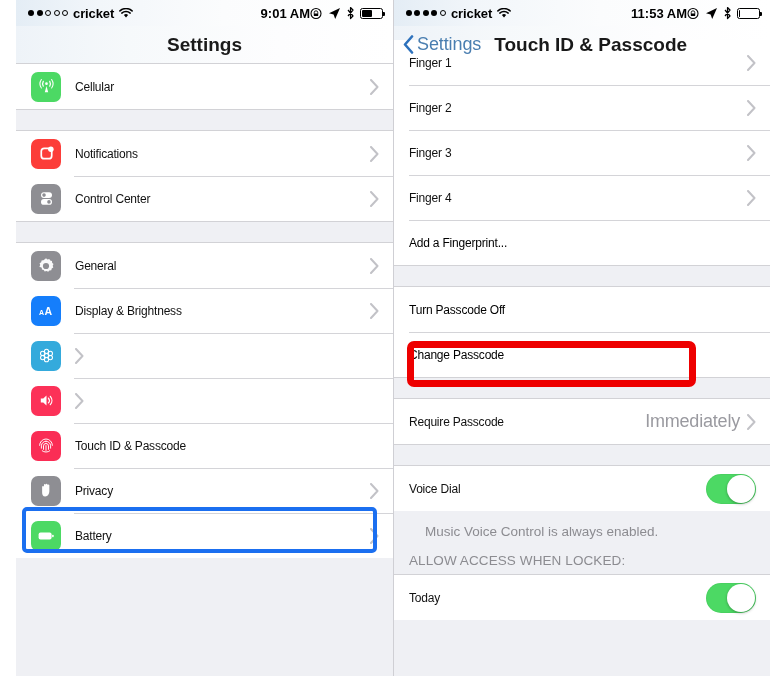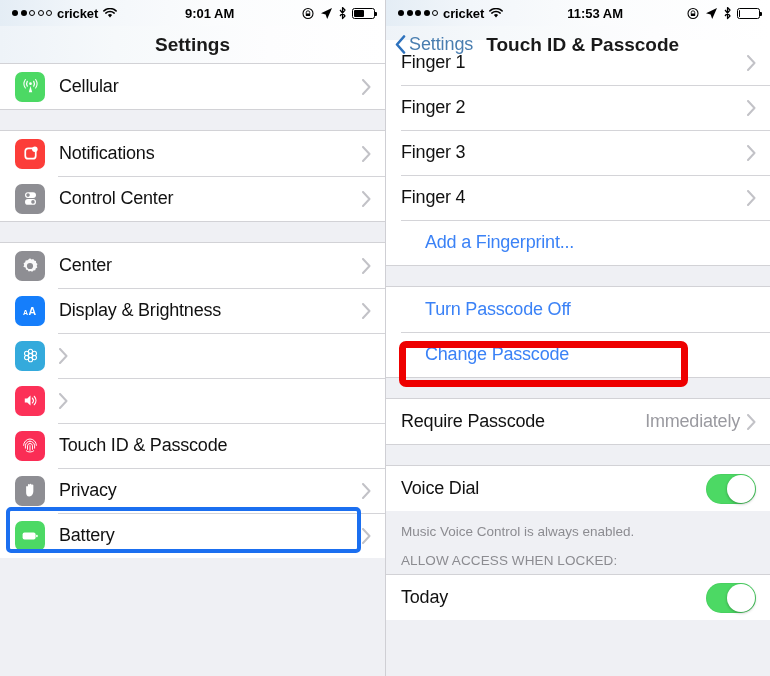--- a/index.html
+++ b/index.html
@@ -1,37 +1,37 @@
 <!DOCTYPE html>
 <html><head>
 <meta charset="utf-8">
 <style>
   * { box-sizing: border-box; margin: 0; padding: 0; }
   html, body {
     width: 770px; height: 676px;
     font-family: "Liberation Sans", sans-serif;
     background: #fff; overflow: hidden;
   }
-  .screen { display: flex; width: 770px; height: 600px; }
+  .screen { display: flex; width: 770px; height: 600px; padding-left: 16px; }
   .panel { width: 385px; height: 676px; position: relative; overflow: hidden; background: #fff; }
   .panel.right { border-left: 1px solid #cfcfd4; }
 
   
   .statusbar {
     height: 26px; display: flex; align-items: center;
     padding: 0 10px 0 12px; font-size: 13px; font-weight: bold; color: #000;
     background: linear-gradient(to right, #e4edf5 0%, #f2f6fa 22%, #fbfcfd 55%, #ffffff 100%);
   }
   .sb-left { display: flex; align-items: center; gap: 5px; flex: 0 0 auto; }
   .dots { display: flex; gap: 2.5px; align-items: center; }
   .dot { width: 6px; height: 6px; border-radius: 50%; }
   .dot.on { background: #000; }
   .dot.off { background: transparent; border: 1px solid #000; }
   .carrier { font-size: 13px; font-weight: bold; letter-spacing: -0.1px; }
-  .sb-center { flex: 1; text-align: center; font-size: 13px; font-weight: bold; }
+  .sb-center { flex: 1; text-align: right; font-size: 13px; font-weight: bold; }
   .sb-right { display: flex; align-items: center; gap: 5px; flex: 0 0 auto; }
   .batt { width: 23px; height: 11px; border: 1px solid #000; border-radius: 2.5px; position: relative; padding: 1px; }
   .batt::after { content:""; position:absolute; right:-3px; top:3.5px; width:2px; height:4px; background:#000; border-radius:0 1px 1px 0; }
   .batt > i { display: block; height: 100%; background: #000; border-radius: 1px; }
 
   
   .navbar {
     height: 38px; position: relative; display: flex; align-items: center;
     background: linear-gradient(to right, #eef3f8 0%, #f6f9fb 30%, #fdfdfe 70%, #ffffff 100%);
     border-bottom: 1px solid #d2d2d6;
@@ -56,28 +56,28 @@
   .row + .row::before {
     content: ""; position: absolute; top: 0; height: 1px; background: #d4d4d8;
     left: 58px; right: 0;
   }
   .row.plain + .row.plain::before { left: 15px; }
   .ico {
     width: 30px; height: 30px; border-radius: 7px; flex: 0 0 30px;
     margin-right: 14px; display: flex; align-items: center; justify-content: center;
     color: #fff; position: relative;
   }
-  .label { font-size: 18px; color: #111; letter-spacing: -0.2px; flex: 1; }
-  .label.blue { color: #3b82f6; margin-left: 24px; }
+  .label { font-size: 12px; color: #111; letter-spacing: -0.2px; flex: 1; }
+  .label.blue { color: #000000; }
   .value { font-size: 18px; color: #9a9aa0; margin-right: 7px; letter-spacing: -0.2px; }
   .chev { width: 9px; height: 16px; margin-right: 14px; flex: 0 0 9px; }
   .chev path { stroke: #c2c2c7; stroke-width: 2; fill: none; stroke-linecap: round; stroke-linejoin: round; }
 
   
-  .footnote { font-size: 13.5px; color: #8c8c91; padding: 13px 15px 6px 15px; background: #eff0f4; }
+  .footnote { font-size: 13.5px; color: #8c8c91; padding: 13px 15px 6px 15px; background: #eff0f4; margin-left: 16px; }
   .secthead { font-size: 13.5px; color: #8c8c91; padding: 8px 15px 6px 15px; background: #eff0f4; letter-spacing: 0.1px; }
   .toggle {
     width: 50px; height: 30px; border-radius: 15px; background: #4cd964;
     margin-right: 14px; position: relative; flex: 0 0 50px;
     box-shadow: inset 0 0 0 1px rgba(0,0,0,0.04);
   }
   .toggle .knob {
     position: absolute; top: 1px; right: 1px; width: 28px; height: 28px;
     border-radius: 50%; background: #fff; box-shadow: 0 1px 3px rgba(0,0,0,0.3);
   }
@@ -194,21 +194,21 @@
       <div class="gap"></div>
 
       <div class="group">
         <div class="row">
           <div class="ico" style="background:#8e8e93">
             <svg width="20" height="20" viewBox="0 0 20 20">
               <path d="M10 2.3 l1.5 1.1 1.8-.5 .9 1.6 1.8 .4 .1 1.9 1.4 1.2-.8 1.7 .6 1.8-1.6 1-.4 1.8-1.9 .1-1.2 1.4-1.7-.8-1.8 .6-1-1.6-1.8-.4-.1-1.9L3.4 10.7l.8-1.7-.6-1.8 1.6-1 .4-1.8 1.9-.1z" fill="#fff" opacity="0.95"></path>
               <circle cx="10" cy="10" r="3.1" fill="#8e8e93"></circle>
             </svg>
           </div>
-          <span class="label">Center</span>
+          <span class="label">General</span>
           <svg class="chev" viewBox="0 0 9 16">
               <path d="M1 1 L7.5 8 L1 15"></path>
             </svg>
         </div>
         <div class="row">
           <div class="ico" style="background:#157efb">
             <svg width="20" height="20" viewBox="0 0 20 20">
               <text x="3" y="13.5" font-family="Liberation Sans, sans-serif" font-size="7" font-weight="bold" fill="#fff">A</text>
               <text x="8.6" y="13.8" font-family="Liberation Sans, sans-serif" font-size="10.5" font-weight="bold" fill="#fff">A</text>
             </svg>

